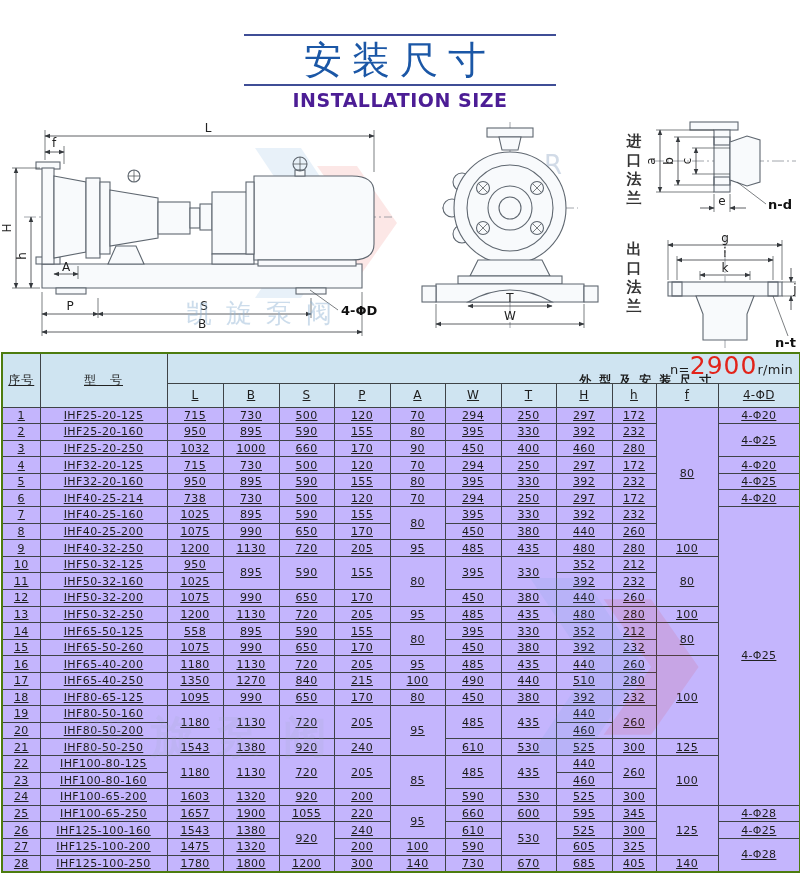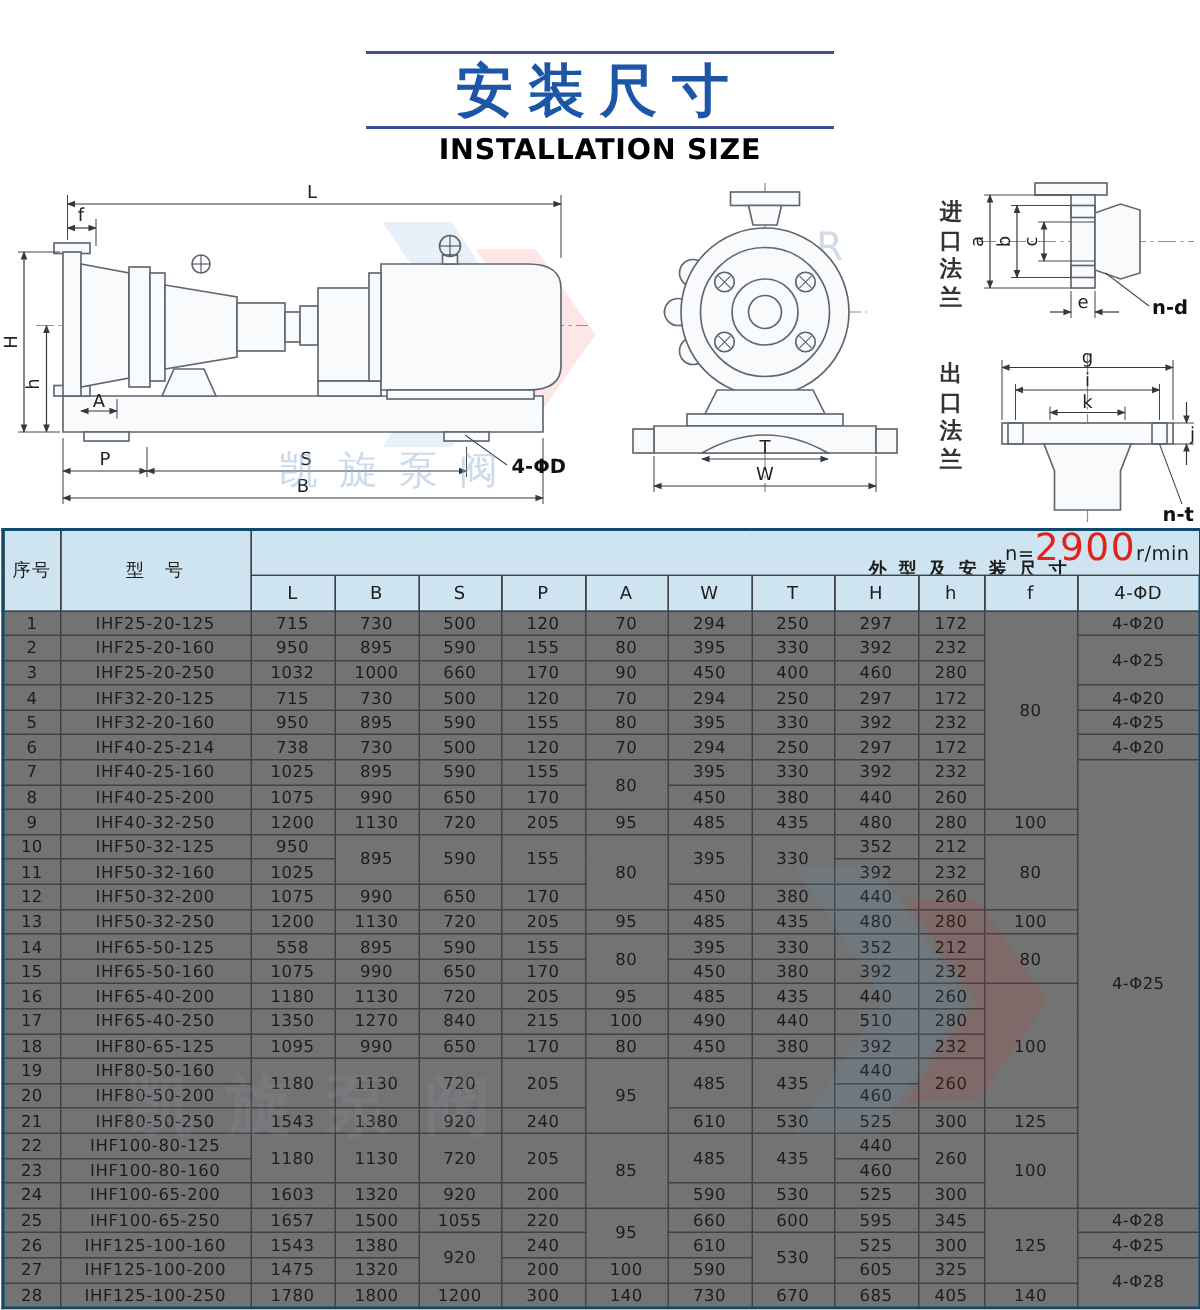--- a/index.html
+++ b/index.html
@@ -2,23 +2,23 @@
 <html><head>
 <meta charset="utf-8">
 <style>
   html,body{margin:0;padding:0;background:#fff;}
   body{font-family:"DejaVu Sans","Liberation Sans",sans-serif;color:#222;}
   .page{position:relative;width:800px;height:873px;background:#fff;overflow:hidden;}
 
   
   .title-wrap{width:312px;margin:34px auto 4px;}
   .rule{border:0;border-top:2px solid #3f4e96;margin:0;}
-  .zh-title{font-size:38px;line-height:46px;font-weight:bold;color:#1b57a6;
+  .zh-title{font-size:38px;line-height:46px;font-weight:normal;color:#1b57a6;
             text-align:center;letter-spacing:10px;margin:1px 0;}
-  .en-title{font-size:19px;line-height:24px;font-weight:bold;color:#000000;
+  .en-title{font-size:19px;line-height:24px;font-weight:bold;color:#4c1d95;
             text-align:center;letter-spacing:.5px;margin-top:2px;}
 
   
   .draw-area{position:relative;height:234px;}
   svg{position:relative;z-index:1;}
   .out{stroke:#5f6770;stroke-width:1.1;fill:none;}
   .outf{stroke:#5f6770;stroke-width:1.1;fill:#f8fafc;}
   .ext{stroke:#44484c;stroke-width:.7;}
   .cl{stroke:#8a9097;stroke-width:.8;stroke-dasharray:12 3 2 3;fill:none;}
   .dim{stroke:#35393d;stroke-width:.8;marker-start:url(#ar);marker-end:url(#ar);}
@@ -34,21 +34,21 @@
   .wm-logo2{left:530px;top:552px;z-index:5;opacity:.10;}
   .wm-r{left:544px;top:150px;z-index:0;font-size:26px;color:#c7d3e2;opacity:.8;}
   .wm-t1{left:186px;top:296px;z-index:2;font-size:26px;letter-spacing:14px;
          color:#8fb3d4;opacity:.45;white-space:nowrap;}
   .wm-t2{left:85px;top:708px;z-index:5;font-size:44px;letter-spacing:22px;
          color:#9aa7c0;opacity:.13;white-space:nowrap;font-weight:bold;}
 
   
   .tbl-wrap{position:relative;z-index:1;margin:2px 1px 0;}
   table{border-collapse:collapse;table-layout:fixed;width:798px;
-        border:2px solid #0c4a6e;background:#737373;}
+        border:2px solid #4d7c0f;background:#c4b5fd;text-decoration:underline;}
   th,td{border:1px solid #3f4347;text-align:center;padding:0;overflow:hidden;
         font-size:11px;letter-spacing:.3px;line-height:15px;color:#1d1d1d;}
   thead th{background:#cfe4f1;font-weight:normal;}
   tr.hrow1{height:30px;}
   tr.hrow2{height:24px;}
   tbody tr{height:16.6px;}
   .th-fix{font-size:12px;letter-spacing:1px;}
   .th-group{position:relative;}
   .group-title{position:absolute;left:0;right:80px;top:50%;transform:translateY(-50%);
                text-align:right;font-size:12px;font-weight:bold;letter-spacing:8px;margin-top:12px;}
@@ -467,21 +467,21 @@
             <td>155</td>
             <td rowspan="2">80</td>
             <td>395</td>
             <td>330</td>
             <td>352</td>
             <td>212</td>
             <td rowspan="2">80</td>
           </tr>
           <tr>
             <td class="c-no">15</td>
-            <td class="c-model">IHF65-50-160</td>
+            <td class="c-model">IHF65-50-260</td>
             <td>1075</td>
             <td>990</td>
             <td>650</td>
             <td>170</td>
             <td>450</td>
             <td>380</td>
             <td>392</td>
             <td>232</td>
           </tr>
           <tr>
@@ -583,21 +583,21 @@
             <td>200</td>
             <td>590</td>
             <td>530</td>
             <td>525</td>
             <td>300</td>
           </tr>
           <tr>
             <td class="c-no">25</td>
             <td class="c-model">IHF100-65-250</td>
             <td>1657</td>
-            <td>1500</td>
+            <td>1900</td>
             <td>1055</td>
             <td>220</td>
             <td rowspan="2">95</td>
             <td>660</td>
             <td>600</td>
             <td>595</td>
             <td>345</td>
             <td rowspan="3">125</td>
             <td>4-Φ28</td>
           </tr>

